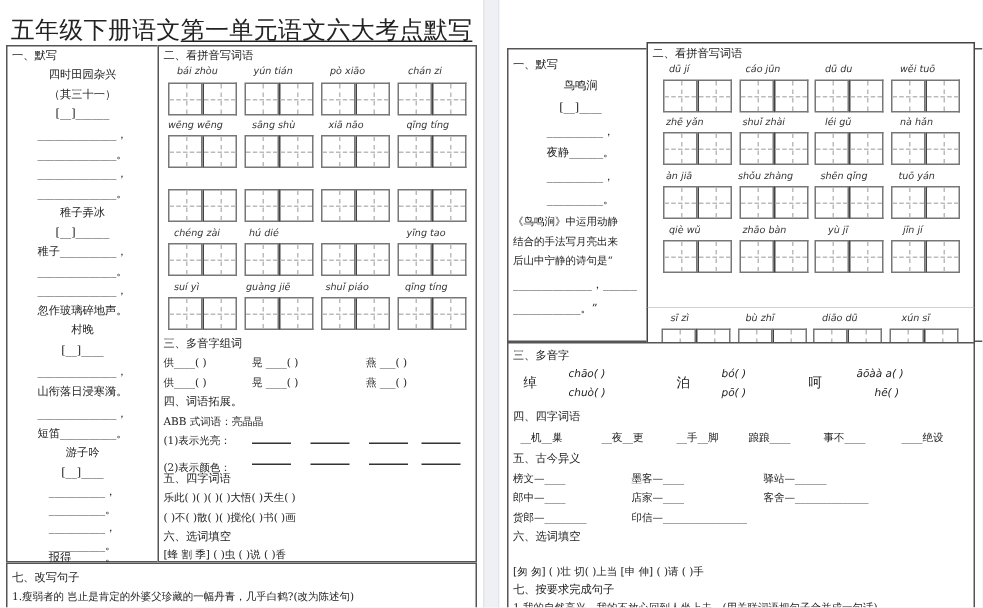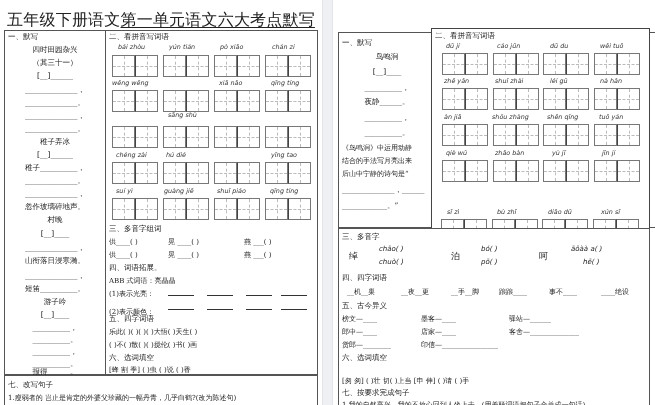--- a/index.html
+++ b/index.html
@@ -90,21 +90,21 @@
           <div class="cell"></div>
         </div>
       <div class="word" style="left:159px;">
           <div class="cell"></div>
           <div class="cell"></div>
         </div>
     </div>
 
     <div class="pyrow" style="top:48px;">
       <span class="py" style="left:6px;">wēng wēng</span>
-      <span class="py" style="left:62px;margin-top:32px;">sāng shù</span>
+      <span class="py" style="left:62px;">sāng shù</span>
       <span class="py" style="left:113px;">xiā nāo</span>
       <span class="py" style="left:165px;">qīng tíng</span>
     </div>
     <div class="grid-row" style="top:59px;">
       <div class="word" style="left:6px;">
           <div class="cell"></div>
           <div class="cell"></div>
         </div>
       <div class="word" style="left:57px;">
           <div class="cell"></div>

